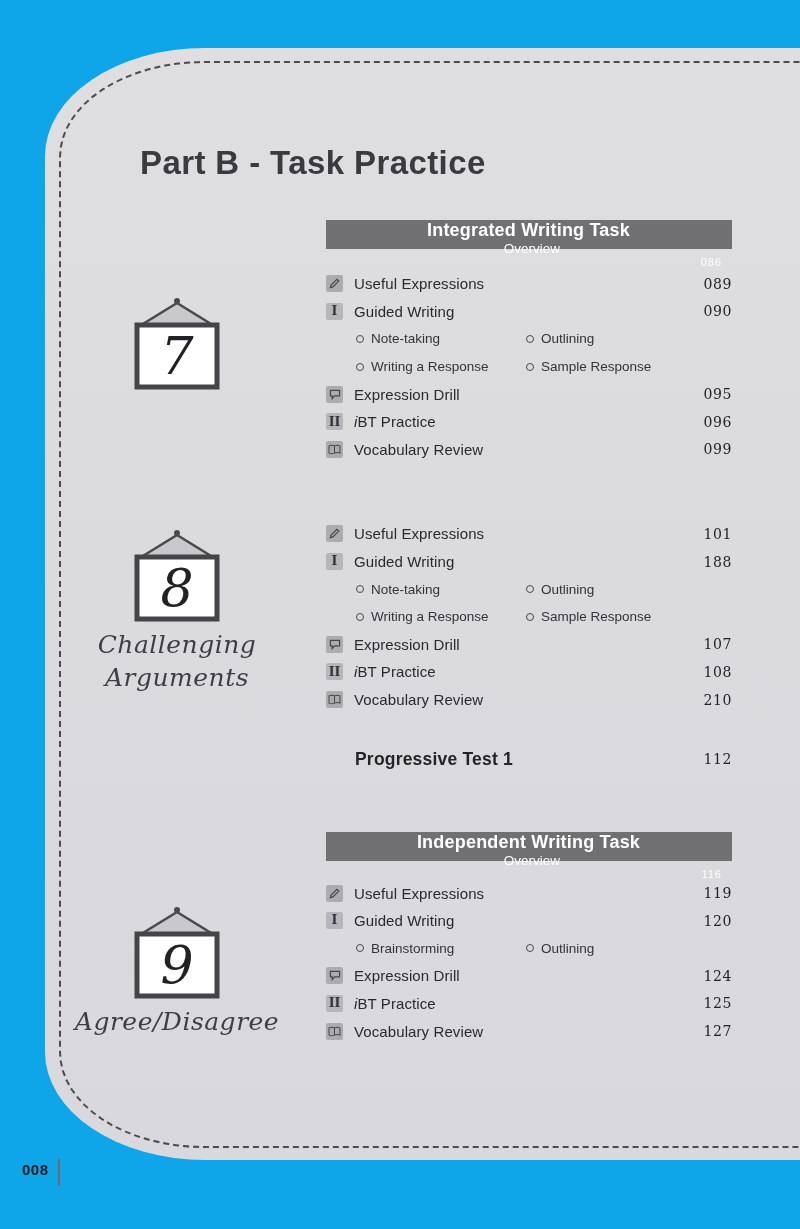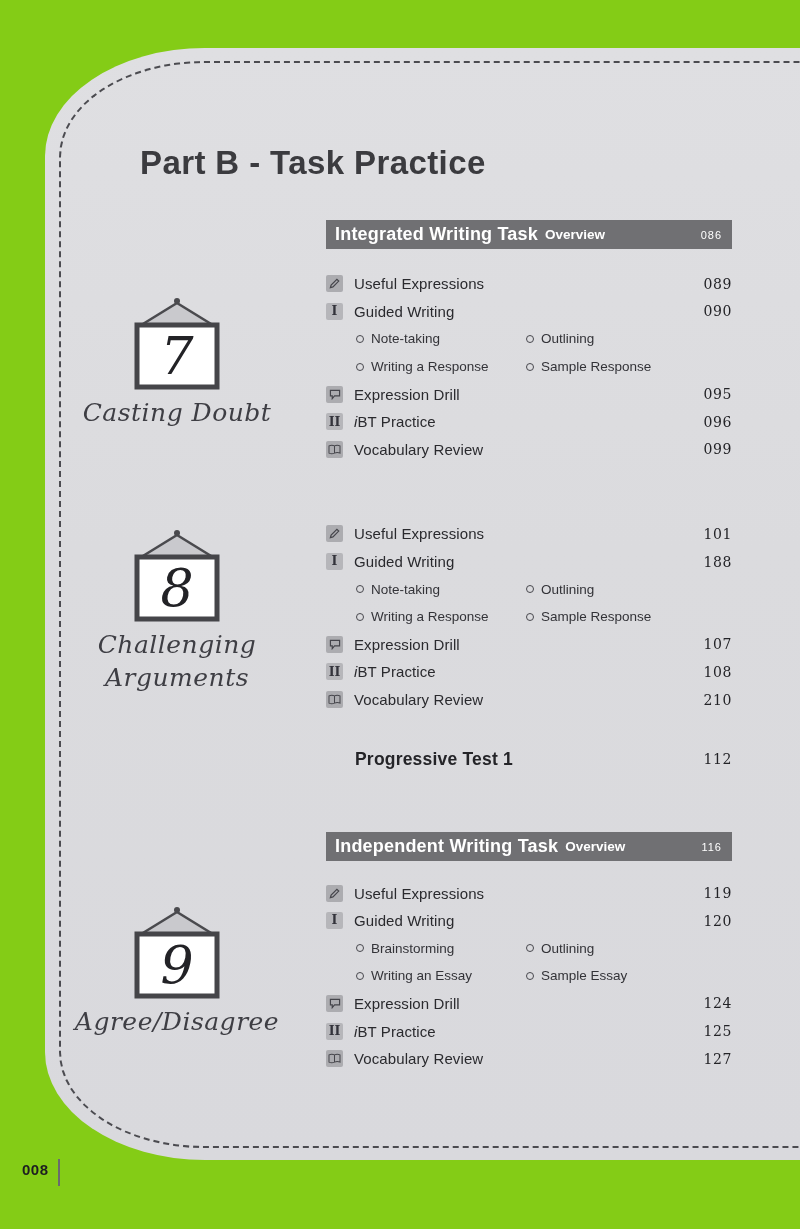--- a/index.html
+++ b/index.html
@@ -1,17 +1,17 @@
 <!DOCTYPE html>
 <html><head>
 <meta charset="utf-8">
 <style>
   html,body{margin:0;padding:0;}
   body{width:800px;height:1229px;background:#ffffff;font-family:"Liberation Sans",sans-serif;-webkit-font-smoothing:antialiased;}
-  .canvas{position:relative;width:800px;height:1229px;overflow:hidden;background:#84cc16;}
+  .canvas{position:relative;width:800px;height:1229px;overflow:hidden;background:#0ea5e9;}
 
   
   .page{position:absolute;left:45px;top:48px;right:-4px;bottom:69px;
         background:linear-gradient(180deg,#dfdfe2 0%,#dbdbde 45%,#d9d9dd 100%);
         border-radius:160px 0 0 160px / 108px 0 0 108px;}
   .dashed-border{position:absolute;left:14px;top:13px;right:-14px;bottom:12px;
         border:2px dashed #4b4b50;border-right:none;
         border-radius:145px 0 0 145px / 96px 0 0 96px;}
 
   
@@ -20,23 +20,23 @@
 
   
   .chapter{position:absolute;left:67px;width:220px;display:flex;flex-direction:column;align-items:center;}
   .ch7{top:295px;} .ch8{top:527px;} .ch9{top:904px;}
   .sign-number{font-family:"DejaVu Serif",serif;font-style:italic;}
   .chapter-label{margin-top:5px;font-family:"DejaVu Serif",serif;font-style:italic;
         font-size:25px;line-height:33px;color:#3e3e44;text-align:center;letter-spacing:.5px;}
 
   
   .content{position:absolute;left:326px;top:220px;width:406px;}
-  .header-bar{display:flex;align-items:center;height:29px;background:#707073;padding:0 10px 0 9px;}
+  .header-bar{display:flex;align-items:center;height:29px;background:#707073;padding:0 10px 0 9px;flex-direction:column;}
   .header-title{color:#ffffff;font-weight:bold;font-size:18px;letter-spacing:.2px;white-space:nowrap;}
-  .header-sub{color:#ffffff;font-weight:bold;font-size:13.5px;margin-left:7px;white-space:nowrap;}
+  .header-sub{color:#ffffff;font-weight:normal;font-size:13.5px;margin-left:7px;white-space:nowrap;}
   .header-page{margin-left:auto;color:#ffffff;font-family:Liberation Sans, sans-serif;font-size:11px;
         letter-spacing:1px;font-feature-settings:"onum";}
 
   .toc-list{margin-top:21px;}
   .toc-list.second{margin-top:57px;}
   .toc-list.third{margin-top:18px;}
   .toc-row{display:flex;align-items:center;height:27.6px;}
   .icon-box{width:17px;height:17px;margin-right:11px;border-radius:2px;flex:none;
         display:flex;align-items:center;justify-content:center;}
   .icon-sq{background:#acacb0;}
@@ -76,23 +76,20 @@
 
   <div class="chapter ch7">
     <svg width="120" height="96" viewBox="0 0 120 96">
       <polygon points="60,8 22,31 98,31" fill="#c9c9cd"></polygon>
       <line x1="60" y1="8" x2="21" y2="32" stroke="#4a4a4e" stroke-width="2.6"></line>
       <line x1="60" y1="8" x2="99" y2="32" stroke="#4a4a4e" stroke-width="2.6"></line>
       <circle cx="60" cy="6" r="3" fill="#4a4a4e"></circle>
       <rect x="20" y="30" width="80" height="62" fill="#ffffff" stroke="#454549" stroke-width="5"></rect>
       <text class="sign-number" x="60" y="79" text-anchor="middle" font-size="52" font-family="DejaVu Serif, serif" font-style="italic" fill="#222226">7</text>
     </svg>
-    <div class="chapter-label">
-      <span>Casting Doubt</span>
-    </div>
   </div>
 
   <div class="chapter ch8">
     <svg width="120" height="96" viewBox="0 0 120 96">
       <polygon points="60,8 22,31 98,31" fill="#c9c9cd"></polygon>
       <line x1="60" y1="8" x2="21" y2="32" stroke="#4a4a4e" stroke-width="2.6"></line>
       <line x1="60" y1="8" x2="99" y2="32" stroke="#4a4a4e" stroke-width="2.6"></line>
       <circle cx="60" cy="6" r="3" fill="#4a4a4e"></circle>
       <rect x="20" y="30" width="80" height="62" fill="#ffffff" stroke="#454549" stroke-width="5"></rect>
       <text class="sign-number" x="60" y="79" text-anchor="middle" font-size="52" font-family="DejaVu Serif, serif" font-style="italic" fill="#222226">8</text>
@@ -274,30 +271,20 @@
         <div class="toc-subrow">
           <span class="sub-cell">
             <span class="bullet"></span>
             <span class="sub-label">Brainstorming</span>
           </span>
           <span class="sub-cell c2">
             <span class="bullet"></span>
             <span class="sub-label">Outlining</span>
           </span>
         </div>
-        <div class="toc-subrow">
-          <span class="sub-cell">
-            <span class="bullet"></span>
-            <span class="sub-label">Writing an Essay</span>
-          </span>
-          <span class="sub-cell c2">
-            <span class="bullet"></span>
-            <span class="sub-label">Sample Essay</span>
-          </span>
-        </div>
         <div class="toc-row">
           <span class="icon-box icon-sq">
             <svg width="12" height="11" viewBox="0 0 13 12">
               <path d="M1.5 1.5 h10 v6 h-5.5 l-2.5 3 v-3 h-2 z" fill="none" stroke="#45454b" stroke-width="1.3"></path>
             </svg>
           </span>
           <span class="toc-label">Expression Drill</span>
           <span class="toc-page">124</span>
         </div>
         <div class="toc-row">

